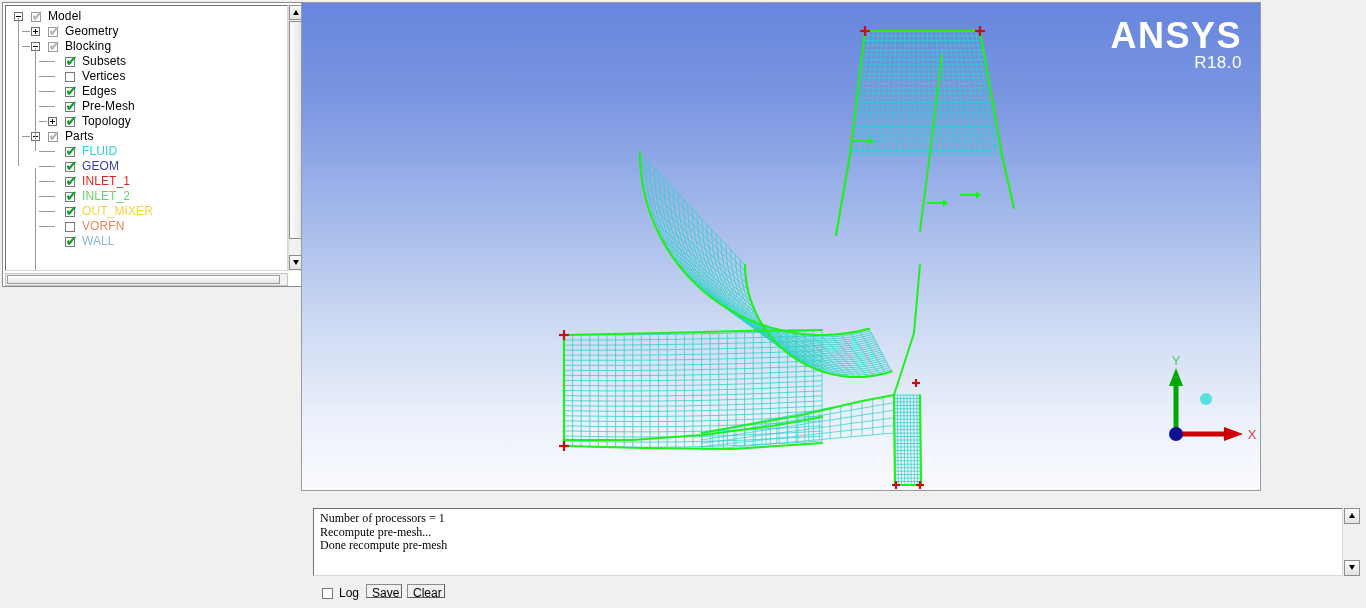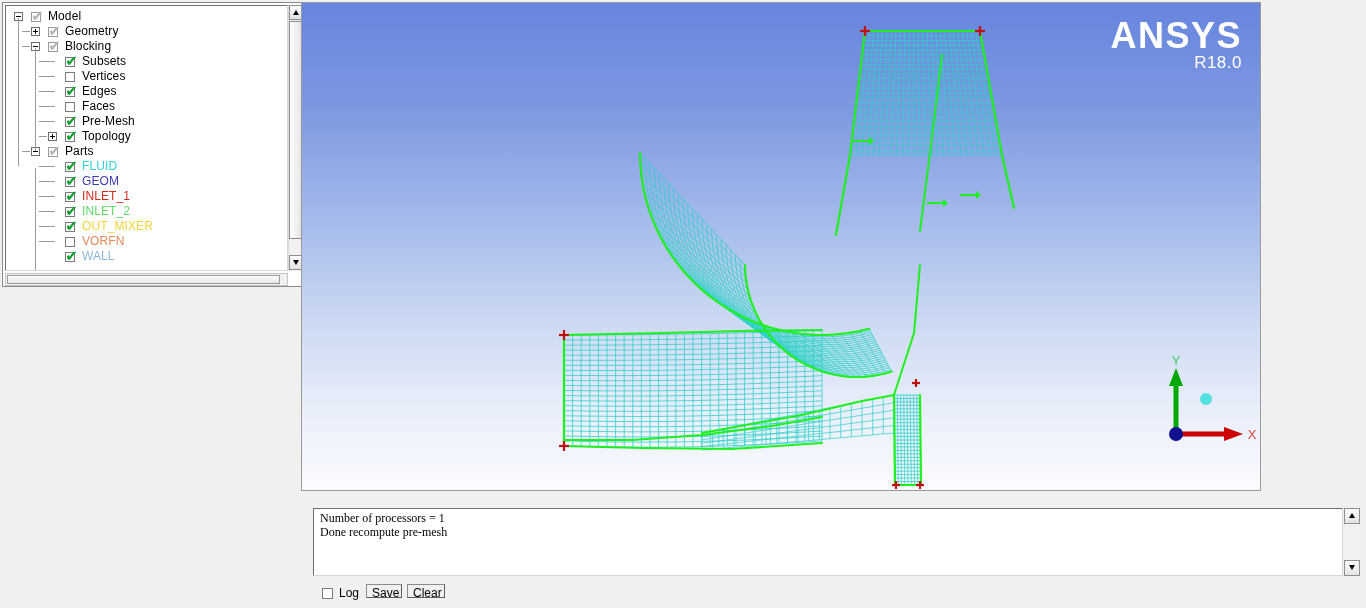--- a/index.html
+++ b/index.html
@@ -337,25 +337,20 @@
             <div class="hline" style="left: 33px; top: 7px; width: 16px;"></div>
             <div class="cbox empty" style="left: 59px;"></div>
             <div class="tlabel" style="left: 76px; color: rgb(0, 0, 0);">Vertices</div>
           </div>
           <div class="trow">
             <div class="hline" style="left: 33px; top: 7px; width: 16px;"></div>
             <div class="cbox" style="left: 59px;">
               <span class="tick">✔</span>
             </div>
             <div class="tlabel" style="left: 76px; color: rgb(0, 0, 0);">Edges</div>
-          </div>
-          <div class="trow">
-            <div class="hline" style="left: 33px; top: 7px; width: 16px;"></div>
-            <div class="cbox empty" style="left: 59px;"></div>
-            <div class="tlabel" style="left: 76px; color: rgb(0, 0, 0);">Faces</div>
           </div>
           <div class="trow">
             <div class="hline" style="left: 33px; top: 7px; width: 16px;"></div>
             <div class="cbox" style="left: 59px;">
               <span class="tick">✔</span>
             </div>
             <div class="tlabel" style="left: 76px; color: rgb(0, 0, 0);">Pre-Mesh</div>
           </div>
           <div class="trow">
             <div class="hline" style="left: 33px; top: 7px; width: 8px;"></div>
@@ -535,20 +530,21 @@
     <circle cx="28" cy="86" r="7" fill="#101090"></circle>
     <text id="triad-y-text" x="28" y="17" fill="#44cc66" font-size="13" font-family="Liberation Sans, sans-serif" text-anchor="middle">Y</text>
     <text id="triad-x-text" x="104" y="91" fill="#dd4444" font-size="13" font-family="Liberation Sans, sans-serif" text-anchor="middle">X</text>
   </svg>
 </div>
 
 <div id="msg-panel">
 
   <div id="msg-box">
       <div class="msg-line">Number of processors = 1</div>
+      <div class="msg-line">Recompute pre-mesh...</div>
       <div class="msg-line">Done recompute pre-mesh</div>
     </div>
 
   <div id="msg-sb">
     <div class="sb-btn up" style="top:0;">
       <span class="arr"></span>
     </div>
     <div class="sb-btn down" style="top:52px;">
       <span class="arr"></span>
     </div>

